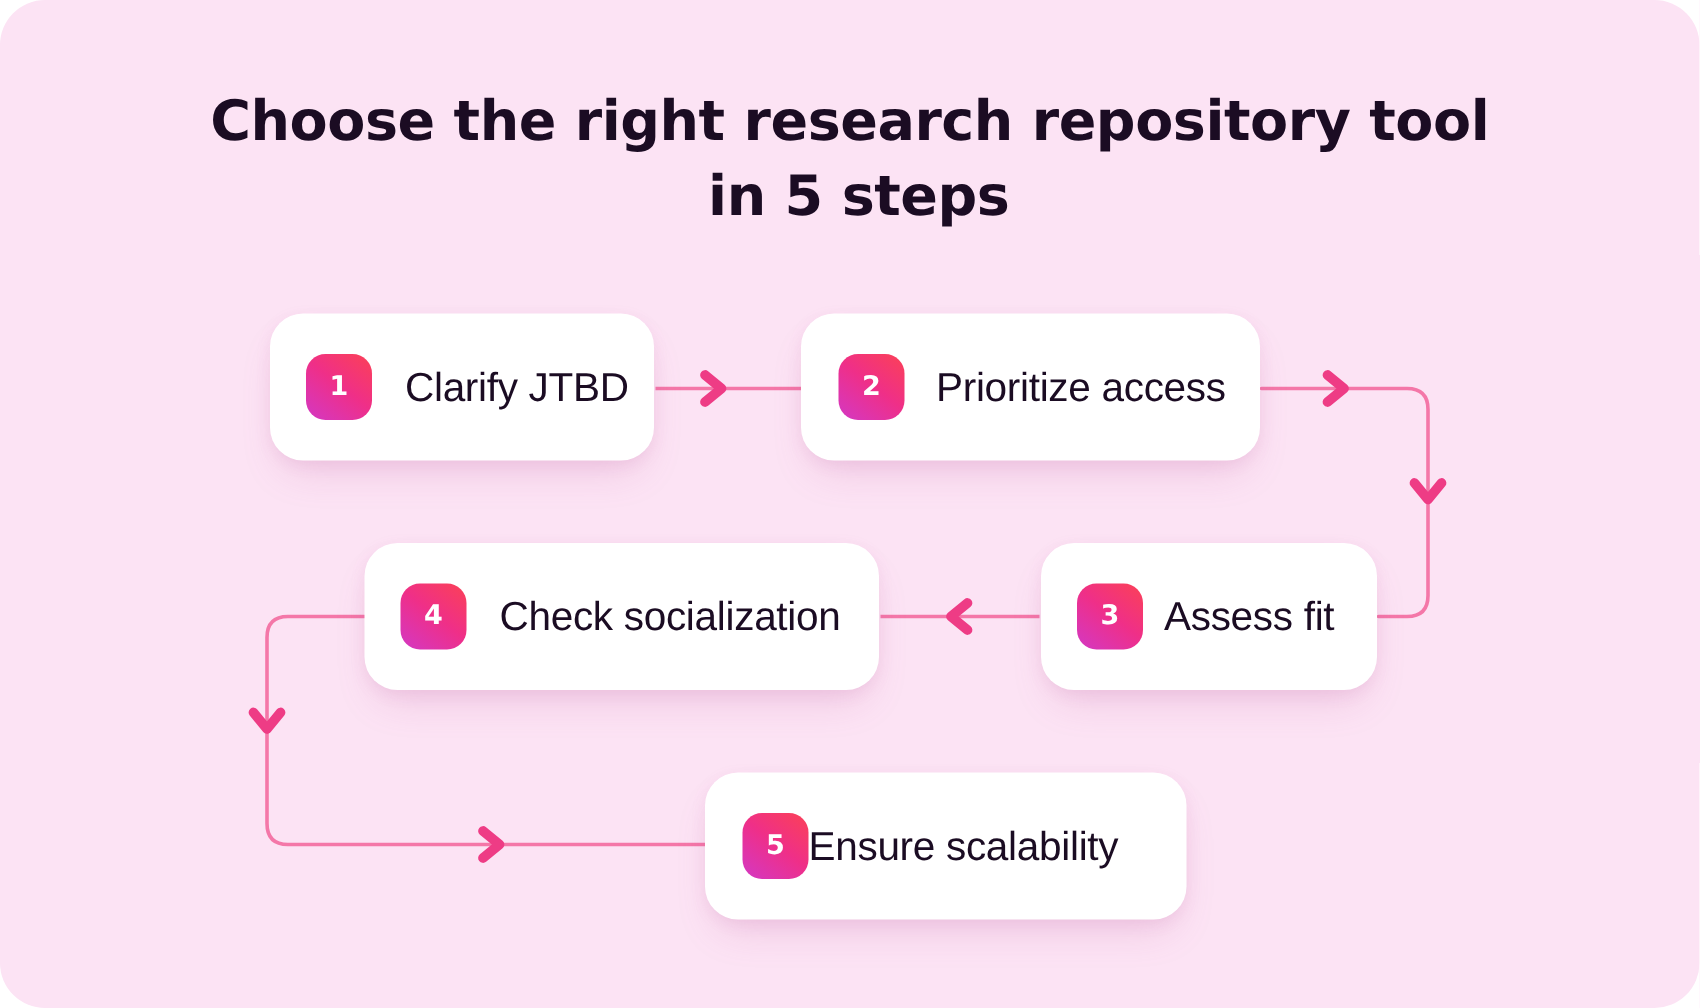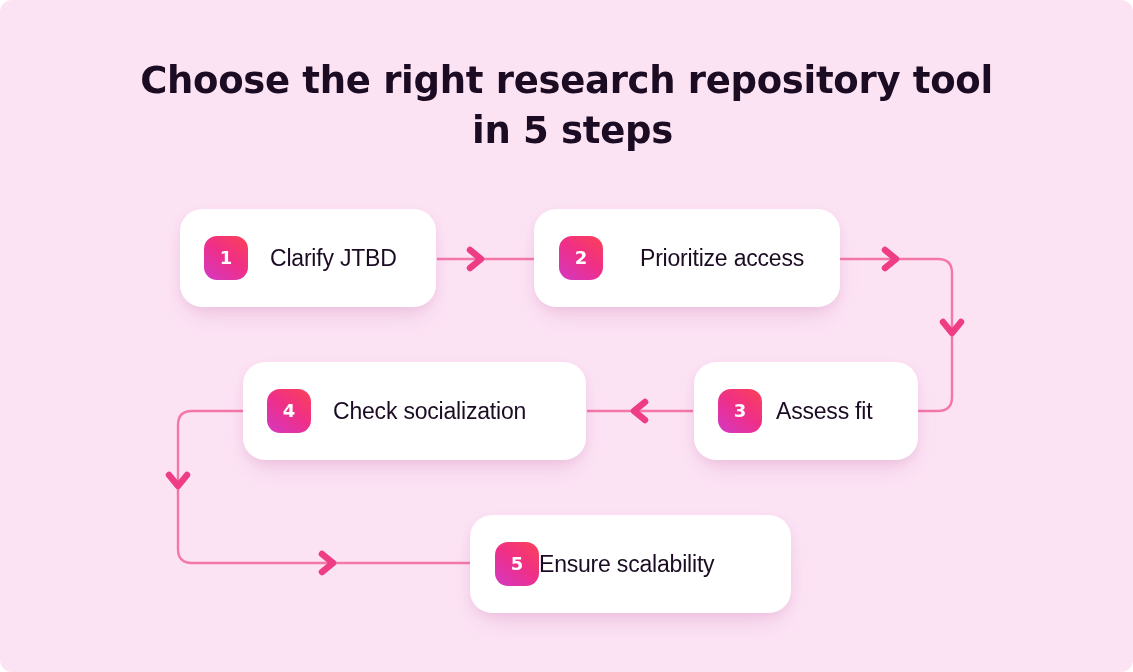--- a/index.html
+++ b/index.html
@@ -11,21 +11,21 @@
     width: 1133px;
     height: 672px;
     font-family: "Liberation Sans", sans-serif;
     overflow: hidden;
   }
   .canvas {
     position: relative;
     width: 1133px;
     height: 672px;
     background: #fce3f4;
-    border-radius: 12px;
+    border-radius: 30px;
     overflow: hidden;
     box-sizing: border-box;
   }
 
   
   .title {
     position: absolute;
     left: 0;
     top: 56px;
     width: 1133px;
@@ -69,32 +69,32 @@
     font-family: "DejaVu Sans", sans-serif;
     font-size: 18px;
     font-weight: 700;
     display: flex;
     align-items: center;
     justify-content: center;
     line-height: 1;
   }
   .card-label {
     color: #1b0c23;
-    font-size: 23px;
+    font-size: 27px;
     font-weight: 400;
     letter-spacing: -0.2px;
     white-space: nowrap;
   }
 
   
   #card-1 { left: 180px;  top: 209px; width: 256px; height: 98px; padding-left: 24px; }
   #card-1 .card-label { margin-left: 22px; }
 
   #card-2 { left: 534px;  top: 209px; width: 306px; height: 98px; padding-left: 25px; }
-  #card-2 .card-label { margin-left: 37px; }
+  #card-2 .card-label { margin-left: 21px; }
 
   #card-3 { left: 694px;  top: 362px; width: 224px; height: 98px; padding-left: 24px; }
   #card-3 .card-label { margin-left: 14px; }
 
   #card-4 { left: 243px;  top: 362px; width: 343px; height: 98px; padding-left: 24px; }
   #card-4 .card-label { margin-left: 22px; }
 
   #card-5 { left: 470px;  top: 515px; width: 321px; height: 98px; padding-left: 25px; }
   #card-5 .card-label { }
 </style>

